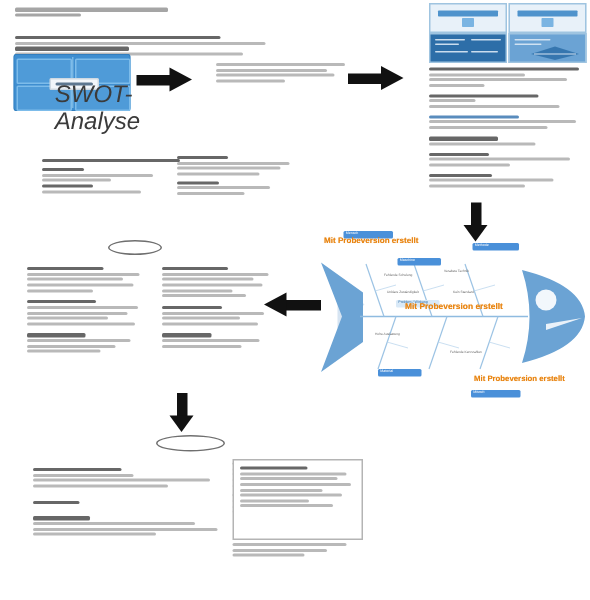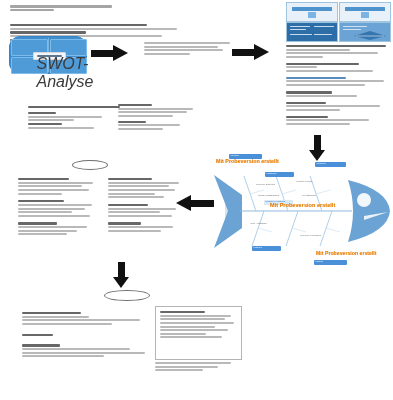--- a/index.html
+++ b/index.html
@@ -21,21 +21,21 @@
   .tline.blue{background:#2f6fad;opacity:.8;}
   .tblock{position:absolute;}
 
   
   #doc-title{position:absolute;left:10px;top:5px;width:170px;}
   #doc-title .tline{height:2.6px;background:#6d6d6d;}
 
   
   #swot{
     position:absolute;left:9px;top:36px;width:78px;height:38px;
-    background:#3f8ed0;border-radius:12px;
+    background:#3f8ed0;border-radius:2px;
     box-shadow:0 0 0 .5px #2f7ab8 inset;
   }
   #swot .q{
     position:absolute;width:35px;height:15px;background:#4f9bd8;
     border:.5px solid #7dbcea;border-radius:1px;
   }
   #swot .q1{left:2px;top:2.5px;}
   #swot .q2{left:41px;top:2.5px;}
   #swot .q3{left:2px;top:21px;}
   #swot .q4{left:41px;top:21px;}

